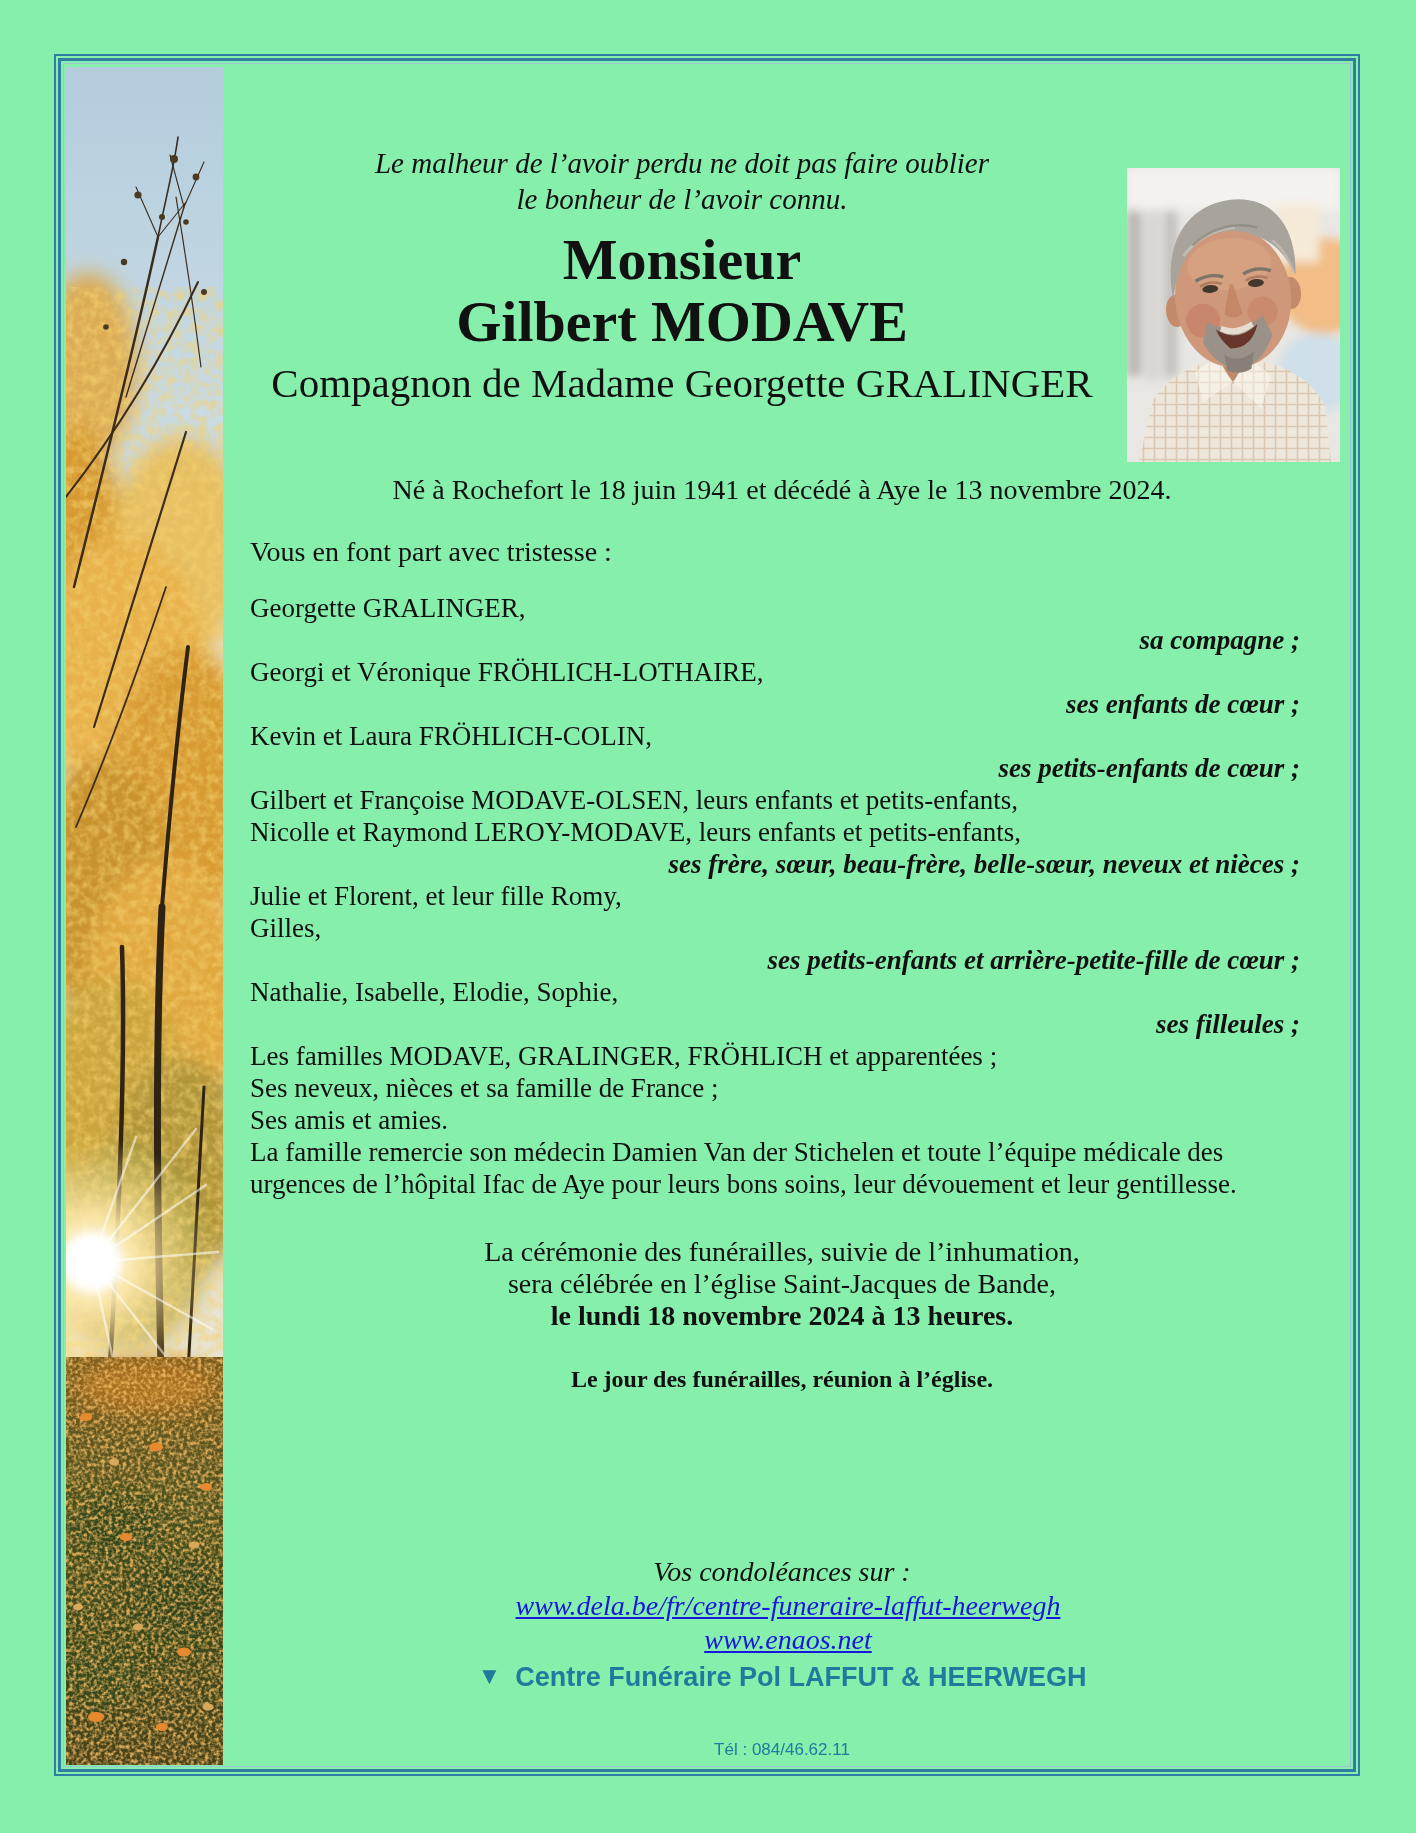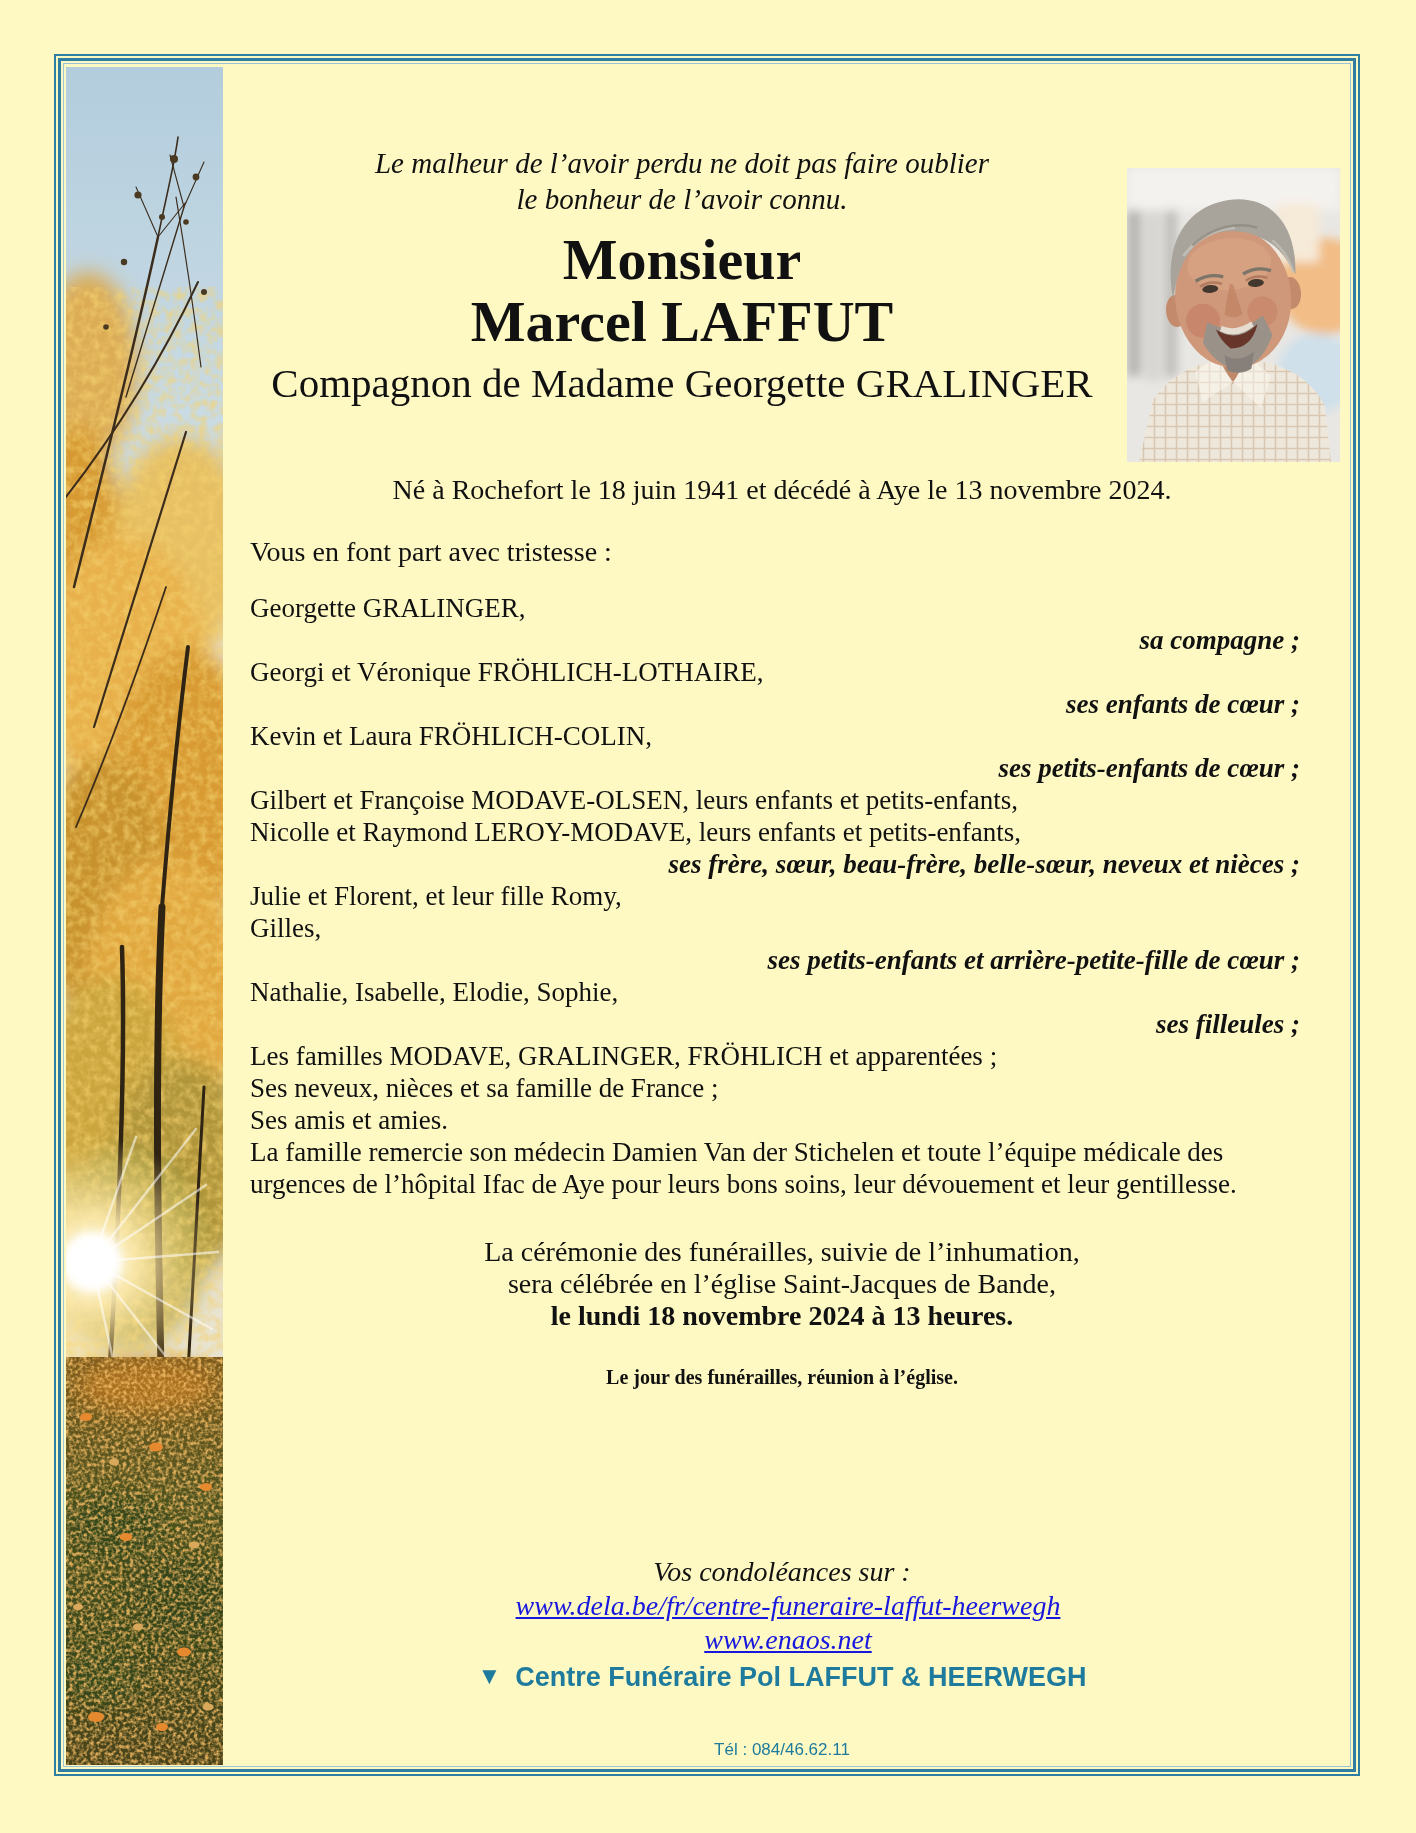--- a/index.html
+++ b/index.html
@@ -1,16 +1,16 @@
 <!DOCTYPE html>
 <html lang="fr"><head>
 <meta charset="utf-8">
 <style>
   html,body{margin:0;padding:0;background:#ffffff;}
-  #page{position:relative;width:1416px;height:1833px;background:#fef9c3;overflow:hidden;
+  #page{position:relative;width:1416px;height:1833px;background:#86efac;overflow:hidden;
         font-family:"Liberation Serif", serif;color:#111111;}
 
   
   .frame{position:absolute;left:54px;top:54px;width:1302px;height:1718px;border:2px solid #2f7ea2;}
   .frame::before{content:'';position:absolute;inset:2px;border:3px solid #2f7ea2;}
   .frame::after{content:'';position:absolute;inset:7px;border:1px solid #9cc4d6;}
 
   
   .strip{position:absolute;left:66px;top:67px;width:157px;height:1698px;}
   .portrait{position:absolute;left:1127px;top:168px;width:213px;height:294px;}
@@ -28,21 +28,21 @@
   .ccol{position:absolute;left:232px;width:1100px;text-align:center;}
   .life{top:474px;font-size:28px;}
   .intro{position:absolute;left:250px;top:536px;font-size:28px;}
 
   .family{position:absolute;left:250px;top:592px;width:1050px;font-size:27px;line-height:32px;}
   .family .l{text-align:left;}
   .family .r{text-align:right;font-weight:bold;font-style:italic;}
 
   .ceremony{top:1236px;font-size:28px;line-height:32px;}
   .ceremony .b{font-weight:bold;}
-  .reunion{top:1366px;font-size:20px;font-weight:bold;}
+  .reunion{top:1366px;font-size:24px;font-weight:bold;}
   .repose{top:1430px;font-size:28px;font-weight:bold;line-height:31px;}
   .condole-label{top:1556px;font-size:28px;font-style:italic;}
   .linkrow1{top:1590px;}
   .linkrow2{top:1624px;}
   .linkrow1 a,.linkrow2 a{font-size:28px;font-style:italic;color:#1717dd;text-decoration:underline;margin-left:12px;}
 
   .company{top:1662px;font-family:"Liberation Sans",sans-serif;font-weight:bold;font-size:27px;color:#1e7b9d;}
   .company .tri{display:inline-block;transform:translateY(-2px);margin-right:14px;font-size:24px;}
   .locations{top:1704px;font-family:"Liberation Sans",sans-serif;font-size:19px;color:#1e7b9d;}
   .phone{top:1740px;font-family:"Liberation Sans",sans-serif;font-size:17px;color:#1e7b9d;}
@@ -245,21 +245,21 @@
     </svg>
   </div>
 
   <div class="headline">
     <div class="quote">
       <div>Le malheur de l’avoir perdu ne doit pas faire oublier</div>
       <div>le bonheur de l’avoir connu.</div>
     </div>
     <div class="titleblock">
       <div class="salutation">Monsieur</div>
-      <div class="deceased">Marcel LAFFUT</div>
+      <div class="deceased">Gilbert MODAVE</div>
       <div class="relationship">Compagnon de Madame Georgette GRALINGER</div>
     </div>
   </div>
 
   <div class="ccol life">Né à Rochefort le 18 juin 1941 et décédé à Aye le 13 novembre 2024.</div>
 
   <div class="intro">Vous en font part avec tristesse :</div>
 
   <div class="family">
       <div class="l">Georgette GRALINGER,</div>

